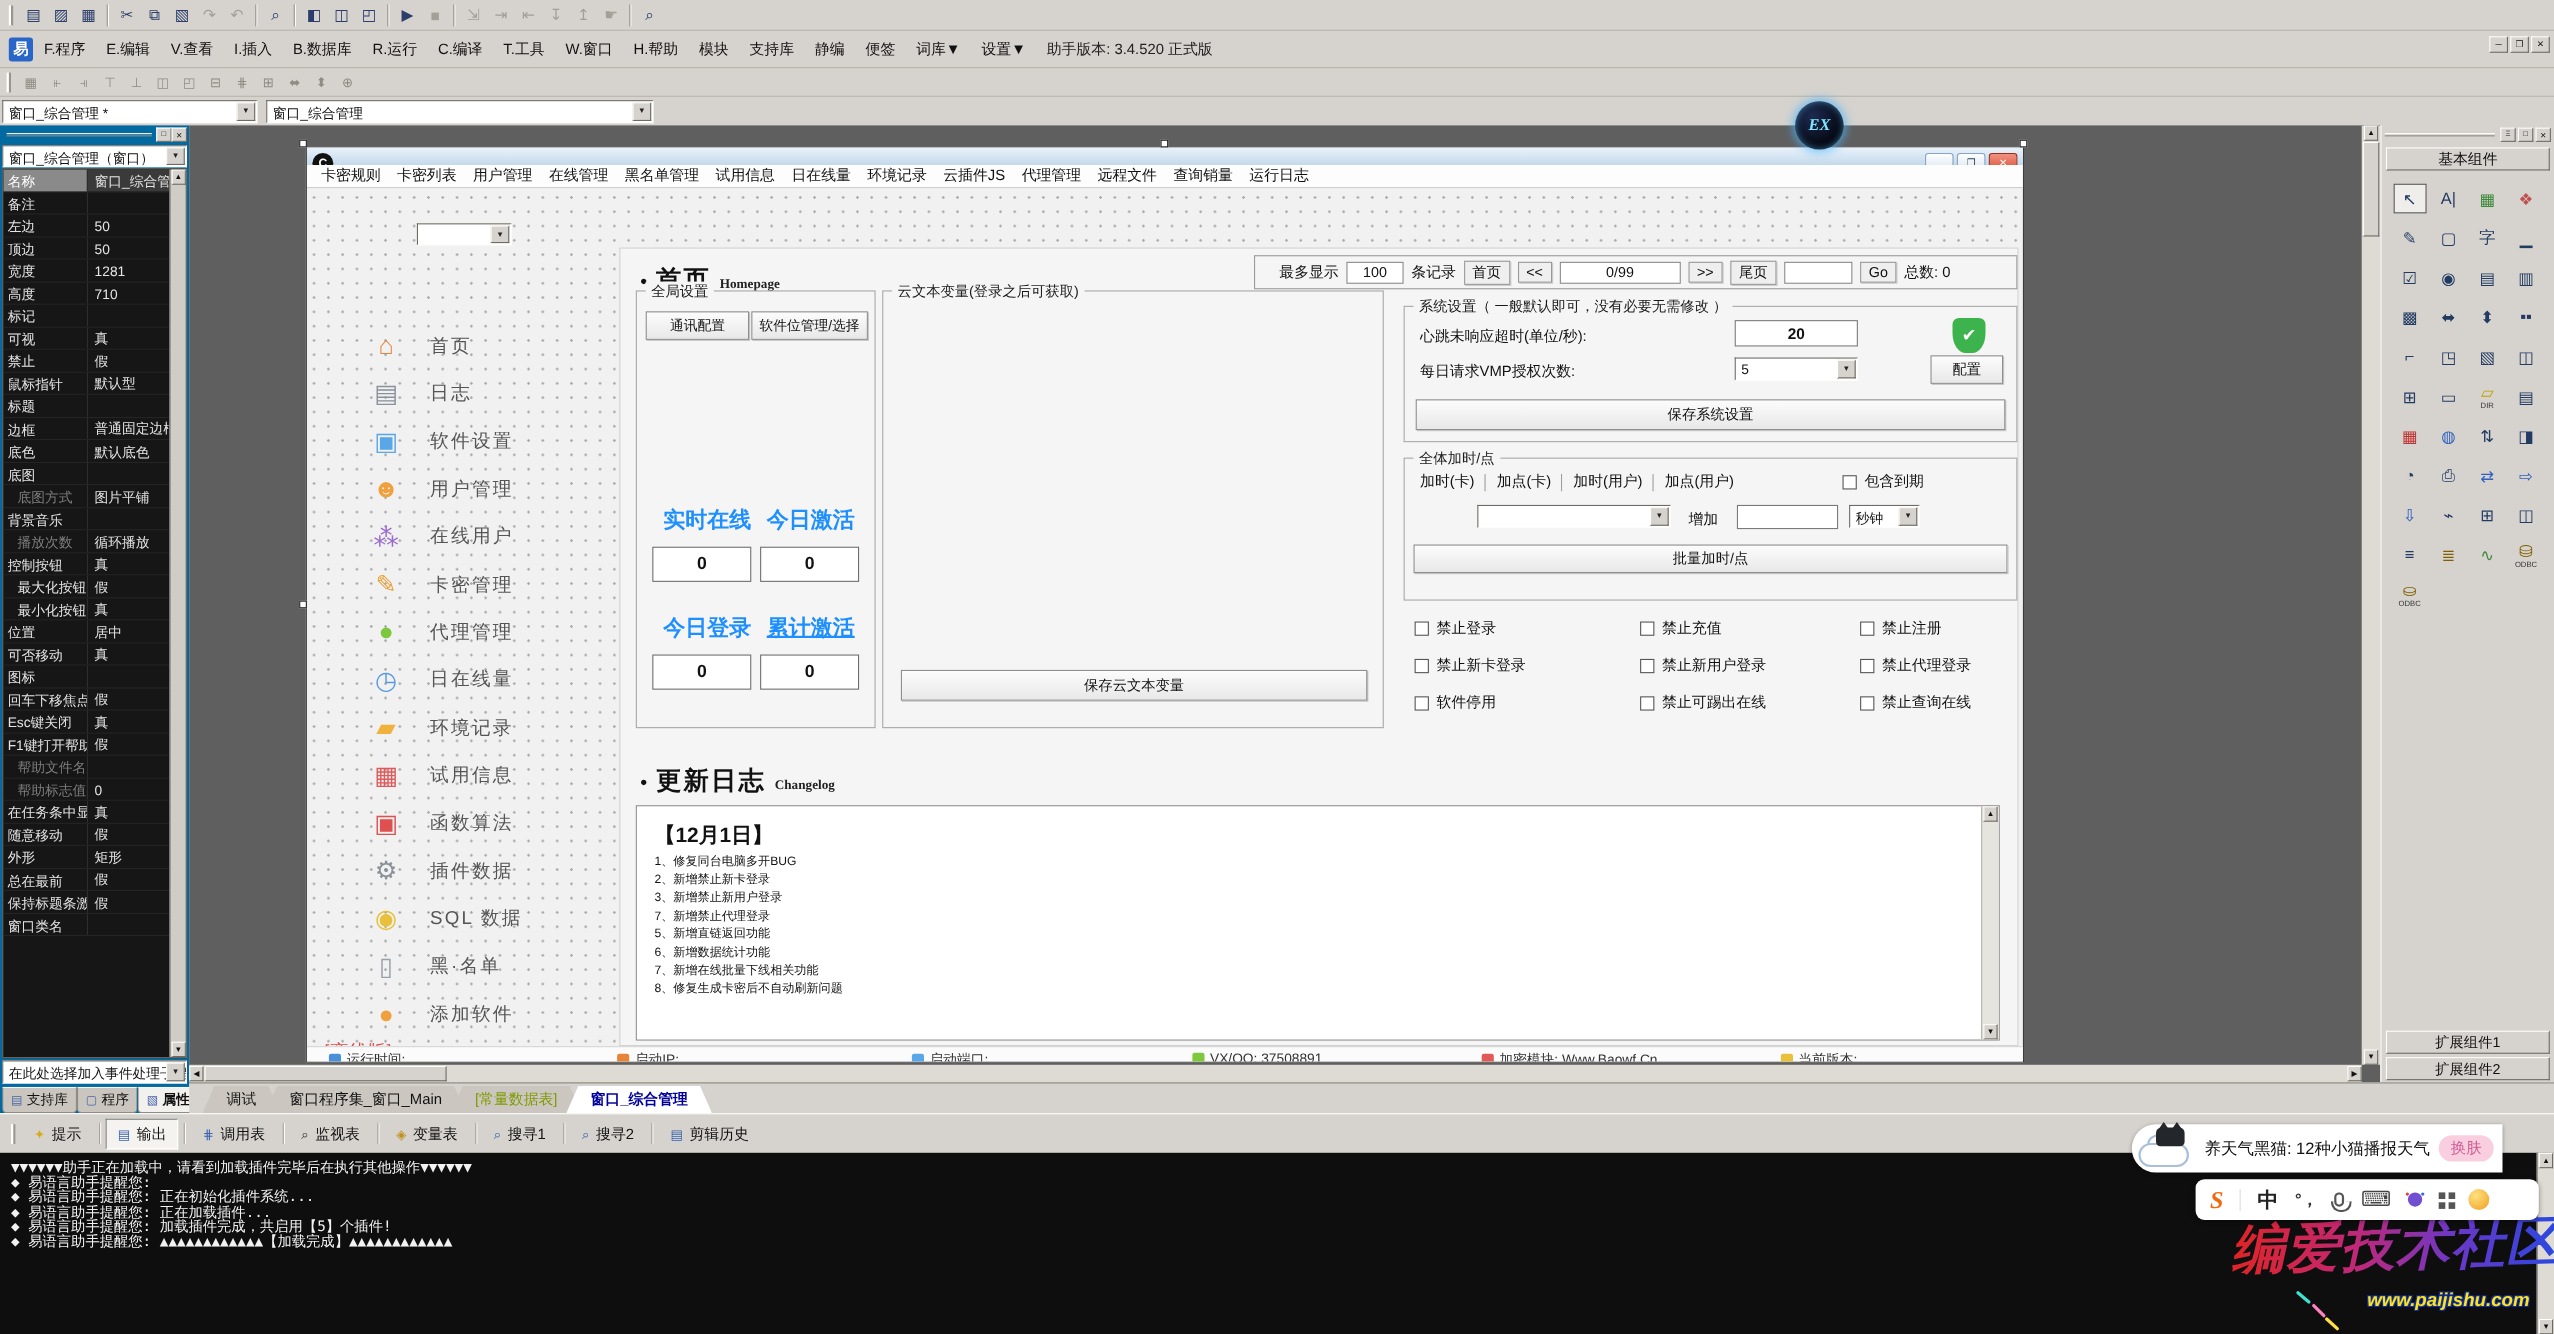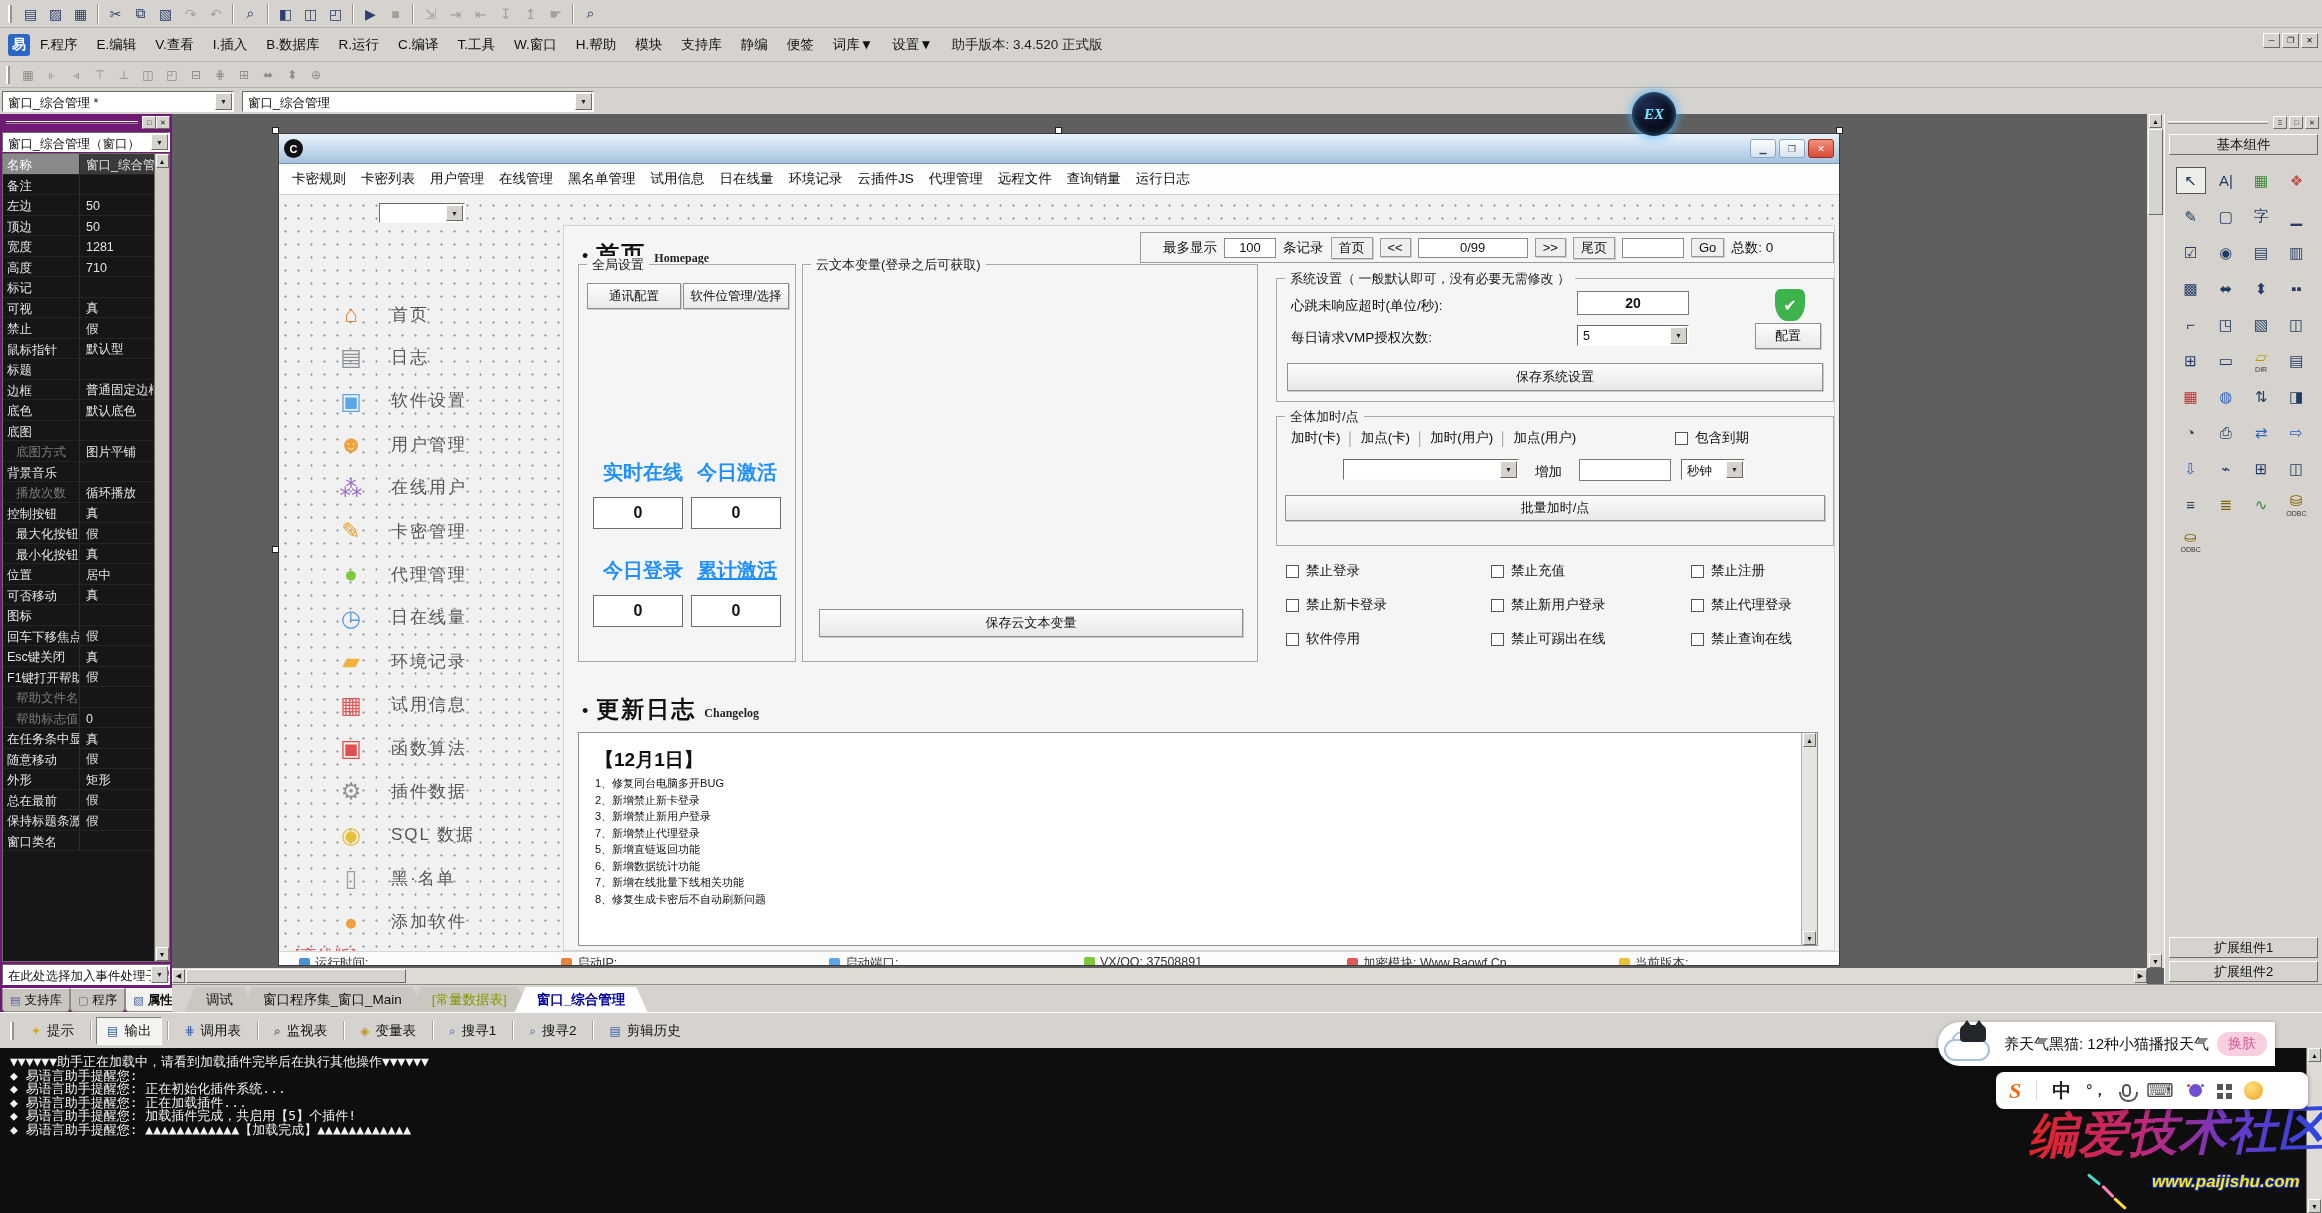--- a/index.html
+++ b/index.html
@@ -18,21 +18,21 @@
 .mitem{margin-right:19px;font-size:13.5px;white-space:nowrap}
 #menu-version{color:#222;font-size:13.5px}
 #winctl{position:absolute;right:4px;top:5px;display:flex;gap:2px}
 .wbtn{width:17px;height:15px;display:flex;align-items:center;justify-content:center;font-size:8px}
 #toolbar2{left:0;top:62px;width:100%;height:26px;display:flex;align-items:center;padding-left:4px;border-bottom:1px solid #b8b4ac}
 .t2{width:24px;height:21px;display:flex;align-items:center;justify-content:center;font-size:12px;color:#8f8c84}
 #comborow{left:0;top:88px;width:100%;height:26px;display:flex;align-items:center;gap:8px;padding-left:2px}
 .xcombo{position:relative;height:21px;background:#fff;border:1px solid;border-color:#6e6b64 #fdfdfa #fdfdfa #6e6b64;font-size:12.5px;padding:3px 20px 0 5px;white-space:nowrap;overflow:hidden}
 .xcombo .arr{position:absolute;right:1px;top:1px;bottom:1px;width:17px;background:#d6d3ce;border:1px solid;border-color:#fdfdfa #6e6b64 #6e6b64 #fdfdfa;display:flex;align-items:center;justify-content:center;font-size:7px;color:#222}
 
-#leftpanel{left:0;top:114px;width:172px;height:898px;background:#701a75;display:flex;flex-direction:column}
+#leftpanel{left:0;top:114px;width:172px;height:898px;background:#0369a1;display:flex;flex-direction:column}
 #lph{height:17px;display:flex;align-items:center;padding:1px 2px}
 #lph .line{flex:1;height:3px;border-top:1px solid #fff;border-bottom:1px solid #8f8c84;margin:0 4px}
 .lphb{width:14px;height:13px;display:flex;align-items:center;justify-content:center;font-size:7px}
 #prop-head{margin:1px 2px;height:20px}
 #prop-grid{flex:1;margin:0 2px;background:#161616;border:1px solid #6e6b64;overflow:hidden;position:relative}
 .prow{display:flex;height:20.5px;border-bottom:1px solid #242424;color:#e4e4e4;font-size:12.5px}
 .prow .pl{width:76px;padding:3px 2px 0 4px;white-space:nowrap;overflow:hidden}
 .prow .pv{flex:1;border-left:1px solid #2e2e2e;padding:3px 2px 0 6px;white-space:nowrap;overflow:hidden;display:flex;align-items:center}
 .prow.dim .pl{color:#7c7c7c}
 .prow.ind .pl{padding-left:13px}
@@ -52,21 +52,21 @@
 #dsbv .thumb{width:15px;height:86px;margin-top:1px}
 #dsbh{position:absolute;left:0;bottom:0;right:17px;height:16px;background:#dedbd4;display:flex;align-items:center}
 #dsbh .thumb{width:220px;height:14px;margin-left:1px}
 
 #form{position:absolute;left:106px;top:19px;width:1562px;height:833px;background:#f1f1f1;border:1px solid #3c3c3c;overflow:hidden;background-image:radial-gradient(#a9a9a9 1px,transparent 1.3px);background-size:13px 13px}
 #ftitle{position:absolute;left:0;top:0;right:0;height:30px;background:linear-gradient(#eaf2fa,#c4d9ec 55%,#a5c2dd);border-bottom:1px solid #7a96b5;display:flex;align-items:center;padding:0 5px}
 #fico{width:19px;height:19px;border-radius:50%;background:#111;color:#fff;font-size:11px;font-weight:bold;display:flex;align-items:center;justify-content:center}
 #fbtns{margin-left:auto;display:flex;gap:3px}
 .fwb{width:26px;height:19px;border-radius:3px;border:1px solid #89a5c3;background:linear-gradient(#fefefe,#d4e2f0);display:flex;align-items:center;justify-content:center;font-size:9px;color:#345}
 .fwb.close{background:linear-gradient(#f09280,#d84a32);border-color:#9a2e1e;color:#fff;font-weight:bold}
-#fmenu{position:absolute;left:0;top:30px;right:0;height:31px;background:#fdfdfd;border-bottom:1px solid #cfcfcf;display:flex;align-items:center;gap:15px;padding-left:13px}
+#fmenu{position:absolute;left:0;top:16px;right:0;height:21px;background:#fdfdfd;border-bottom:1px solid #cfcfcf;display:flex;align-items:center;gap:15px;padding-left:13px}
 .fmt{font-size:13.5px;white-space:nowrap}
 #fcombo{position:absolute;left:100px;top:69px;width:86px;height:20px}
 .snav{position:absolute;left:58px;display:flex;align-items:center;gap:26px;height:34px}
 .sic{width:28px;text-align:center;font-size:23px;line-height:26px}
 .slb{font-size:17px;color:#555;letter-spacing:2px;white-space:nowrap}
 #offline{position:absolute;left:16px;top:812px;color:#e04848;font-size:16px;letter-spacing:1px}
 #fstatus{position:absolute;left:0;top:817px;width:100%;height:22px;background:#fbfbfb;border-top:1px solid #d5d5d5}
 .fsi{position:absolute;top:3px;display:flex;align-items:center;gap:5px;font-size:12.5px;color:#333;white-space:nowrap}
 .fsi .dot{width:11px;height:11px;border-radius:2px}
 

